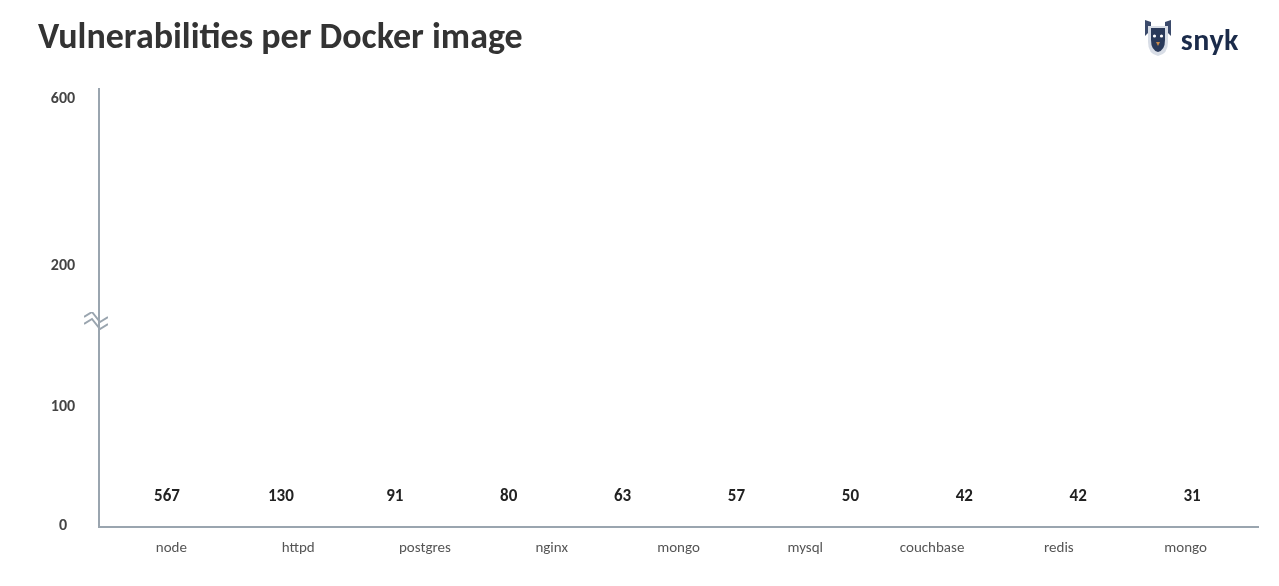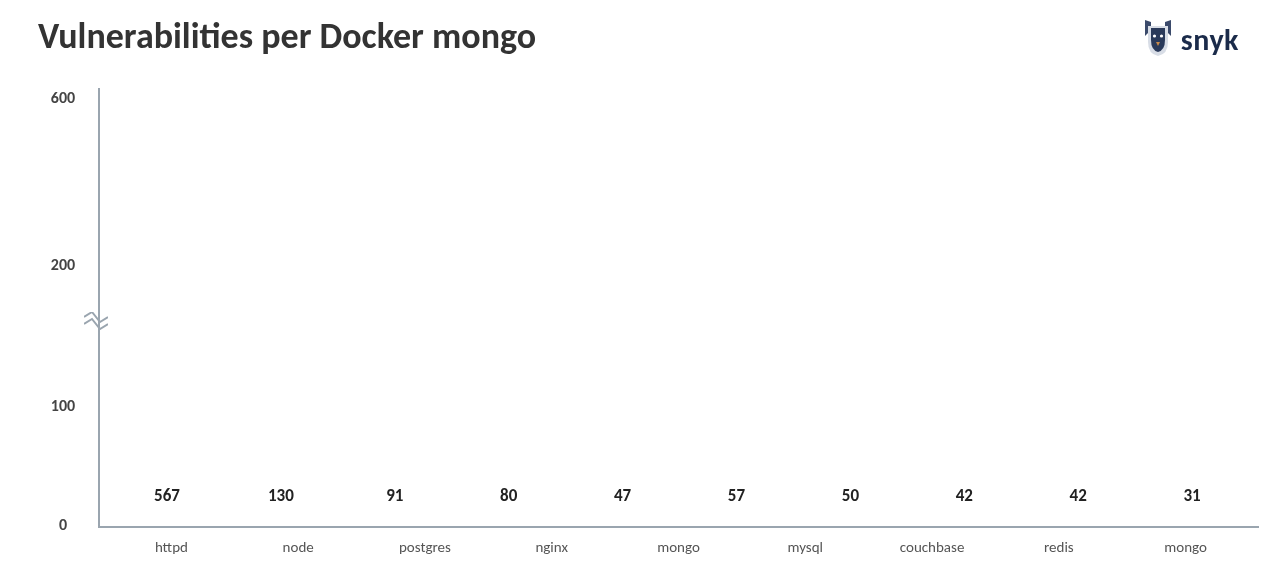--- a/index.html
+++ b/index.html
@@ -120,21 +120,21 @@
     text-align: center;
     font-size: 15px;
     color: #555;
     padding-top: 10px;
   }
 </style>
 </head>
 <body>
 
 <div class="header">
-  <div class="title">Vulnerabilities per Docker mongo</div>
+  <div class="title">Vulnerabilities per Docker image</div>
   <div class="logo">
     <span class="logo-icon">
       <svg width="34" height="40" viewBox="0 0 34 40">
         <path d="M4 2 L4 18 L10 12 L10 4 Z" fill="#3b4a6b"></path>
         <path d="M30 2 L30 18 L24 12 L24 4 Z" fill="#3b4a6b"></path>
         <path d="M7 8 L27 8 L27 24 Q27 36 17 38 Q7 36 7 24 Z" fill="#d8dde6"></path>
         <path d="M10 10 L24 10 L24 22 Q24 32 17 34 Q10 32 10 22 Z" fill="#2a3a5a"></path>
         <circle cx="13.5" cy="18" r="1.6" fill="#fff"></circle>
         <circle cx="20.5" cy="18" r="1.6" fill="#fff"></circle>
         <path d="M15 24 L19 24 L17 28 Z" fill="#c98a4a"></path>
@@ -171,21 +171,21 @@
         </div>
         <div class="bar-slot">
           <div class="bar-value">91</div>
           <div class="bar" style="height: 25.48%;"></div>
         </div>
         <div class="bar-slot">
           <div class="bar-value">80</div>
           <div class="bar" style="height: 22.4%;"></div>
         </div>
         <div class="bar-slot">
-          <div class="bar-value">47</div>
+          <div class="bar-value">63</div>
           <div class="bar" style="height: 17.64%;"></div>
         </div>
         <div class="bar-slot">
           <div class="bar-value">57</div>
           <div class="bar" style="height: 15.96%;"></div>
         </div>
         <div class="bar-slot">
           <div class="bar-value">50</div>
           <div class="bar" style="height: 14%;"></div>
         </div>
@@ -198,22 +198,22 @@
           <div class="bar" style="height: 11.76%;"></div>
         </div>
         <div class="bar-slot">
           <div class="bar-value">31</div>
           <div class="bar" style="height: 8.68%;"></div>
         </div>
       </div>
   </div>
 
   <div class="x-labels" id="xlabels">
+      <div class="x-label">node</div>
       <div class="x-label">httpd</div>
-      <div class="x-label">node</div>
       <div class="x-label">postgres</div>
       <div class="x-label">nginx</div>
       <div class="x-label">mongo</div>
       <div class="x-label">mysql</div>
       <div class="x-label">couchbase</div>
       <div class="x-label">redis</div>
       <div class="x-label">mongo</div>
     </div>
 
 </div>

